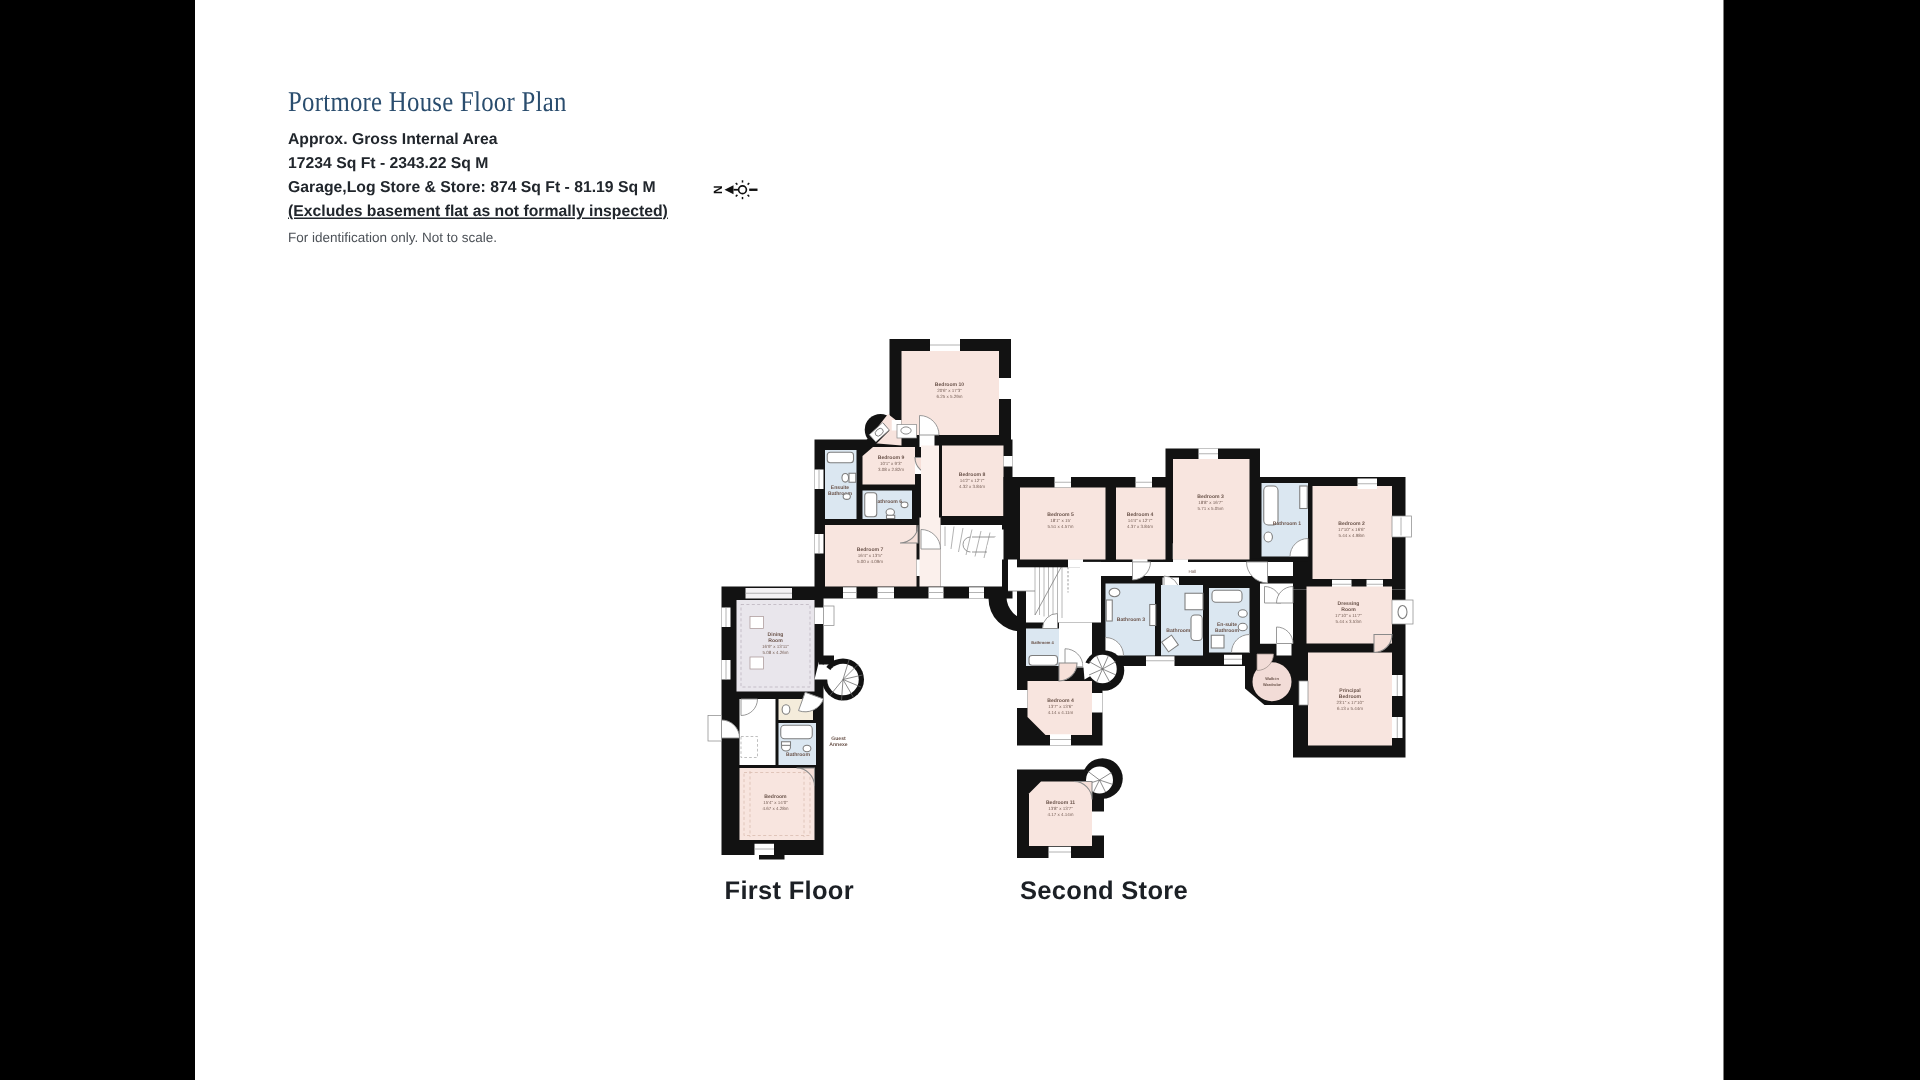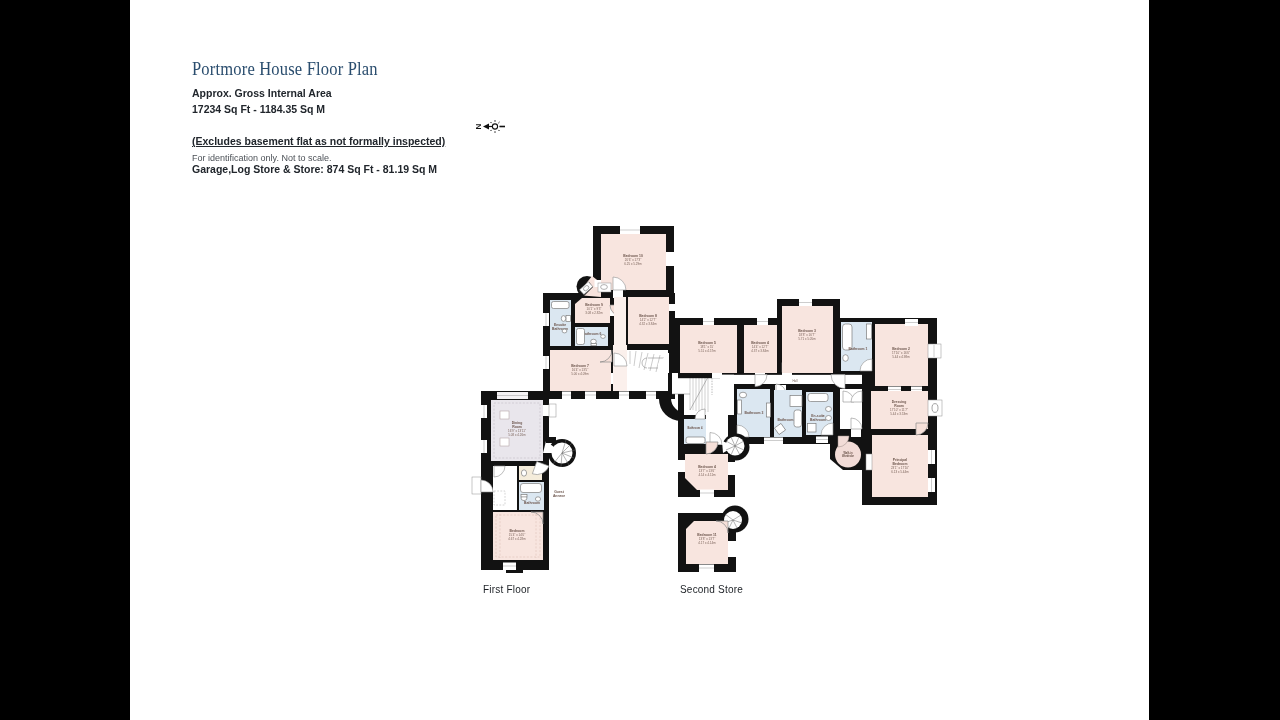--- a/index.html
+++ b/index.html
@@ -3,36 +3,36 @@
 <meta charset="utf-8">
 <style>
   html,body{margin:0;padding:0;}
   body{width:1280px;height:720px;position:relative;background:#fff;overflow:hidden;
        font-family:"Liberation Sans",sans-serif;}
   .bar{position:absolute;top:0;height:720px;background:#000;}
   #title{position:absolute;left:192px;top:58px;font-family:"Liberation Serif",serif;
          font-size:19px;color:#2a4d6e;letter-spacing:.2px;transform:scaleX(.87);transform-origin:left top;}
   .hline{position:absolute;left:192px;font-weight:bold;font-size:10.5px;color:#21262c;}
   #note{position:absolute;left:192px;top:153px;font-size:9px;color:#4c5157;}
-  .floorlab{position:absolute;font-weight:normal;font-size:10px;color:#1c2025;letter-spacing:.2px;}
+  .floorlab{position:absolute;font-weight:bold;font-size:17px;color:#1c2025;letter-spacing:.2px;}
 </style>
 </head>
 <body>
 
 <div class="bar" style="left:0;width:129.5px;"></div>
 
 <div class="bar" style="left:1149px;width:131px;"></div>
 
 <div id="title">Portmore House Floor Plan</div>
 
 <div class="hline" style="top:87px;">Approx. Gross Internal Area</div>
 
-<div class="hline" style="top:103px;">17234 Sq Ft - 1184.35 Sq M</div>
-
-<div class="hline" style="top:119px;margin-top:44px;">Garage,Log Store &amp; Store: 874 Sq Ft - 81.19 Sq M</div>
+<div class="hline" style="top:103px;">17234 Sq Ft - 2343.22 Sq M</div>
+
+<div class="hline" style="top:119px;">Garage,Log Store &amp; Store: 874 Sq Ft - 81.19 Sq M</div>
 
 <div class="hline" style="top:135px;text-decoration:underline;">(Excludes basement flat as not formally inspected)</div>
 
 <div id="note">For identification only. Not to scale.</div>
 
 <div class="floorlab" style="left:483px;top:584px;">First Floor</div>
 
 <div class="floorlab" style="left:680px;top:584px;">Second Store</div>
 
 <svg id="plan" width="1280" height="720" viewBox="0 0 1280 720" style="position:absolute;left:0;top:0;">

